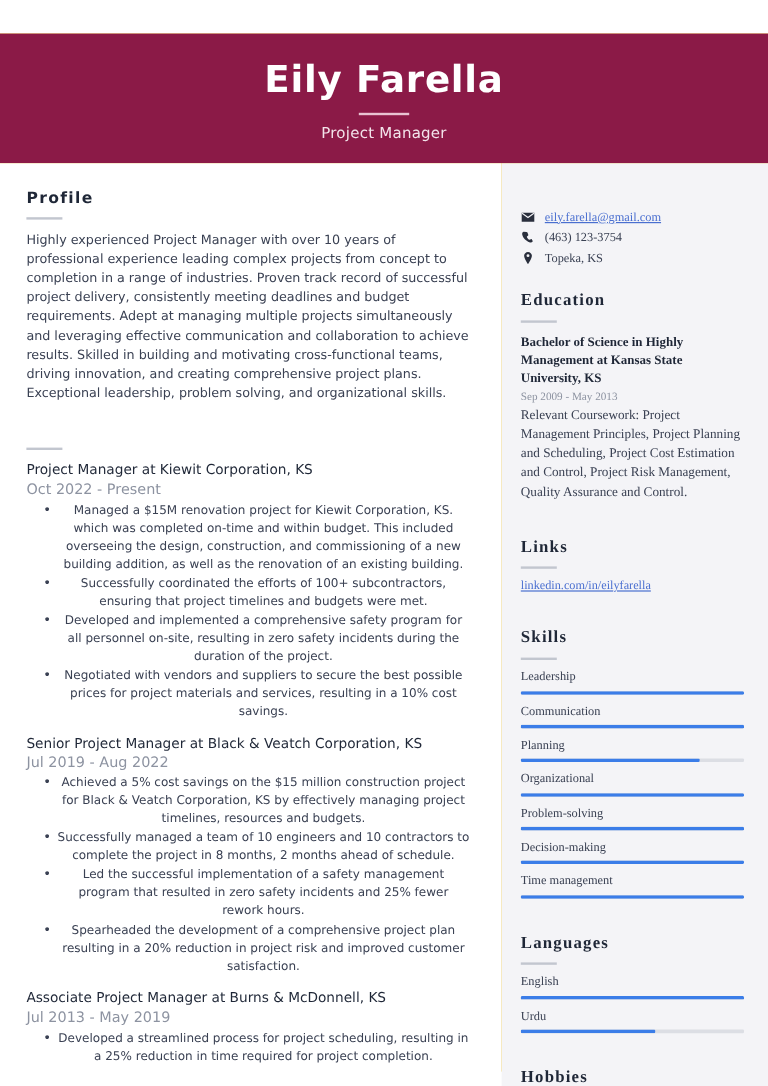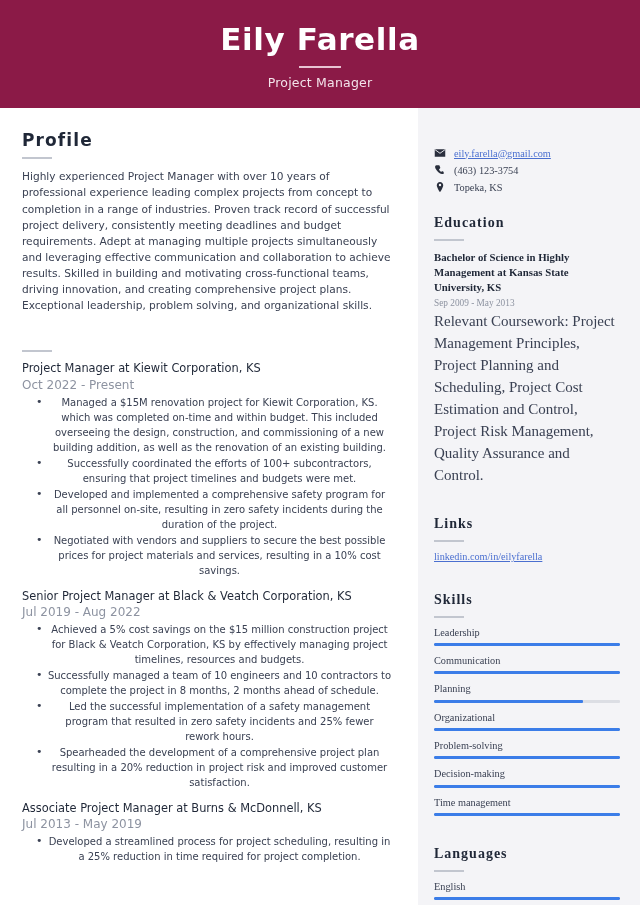--- a/index.html
+++ b/index.html
@@ -14,20 +14,21 @@
     font-family: "DejaVu Sans", sans-serif;
     background: #ffffff;
     color: #2a2f3d;
   }
 
   .resume {
     width: 640px;
     height: 865px;
     position: relative;
     background: #eab308;
+    margin-top: 28px;
   }
 
   
   .header {
     background: #8b1a47;
     height: 108px;
     display: flex;
     flex-direction: column;
     align-items: center;
     justify-content: center;
@@ -70,21 +71,21 @@
     width: 222px;
     background: #f4f4f7;
     padding: 39px 20px 0 16px;
     font-family: Liberation Serif, serif;
   }
 
   
   .section { margin-bottom: 16px; }
 
   .sec-head {
-    font-size: 17px;
+    font-size: 13px;
     font-weight: 700;
     color: #1f2737;
     letter-spacing: 1.1px;
     line-height: 1.2;
   }
   .sec-head.small {
     font-size: 14px;
     letter-spacing: 1px;
   }
   .sec-rule {
@@ -171,21 +172,21 @@
     color: #1f2737;
     line-height: 1.42;
   }
   .edu-date {
     font-size: 9.3px;
     color: #8d93a1;
     margin-top: 2px;
     margin-bottom: 2px;
   }
   .edu-desc {
-    font-size: 15px;
+    font-size: 11px;
     line-height: 1.47;
     color: #3a4153;
   }
 
   
   .link-item {
     font-size: 10.2px;
     color: #4a6fd0;
     text-decoration: underline;
     display: block;

